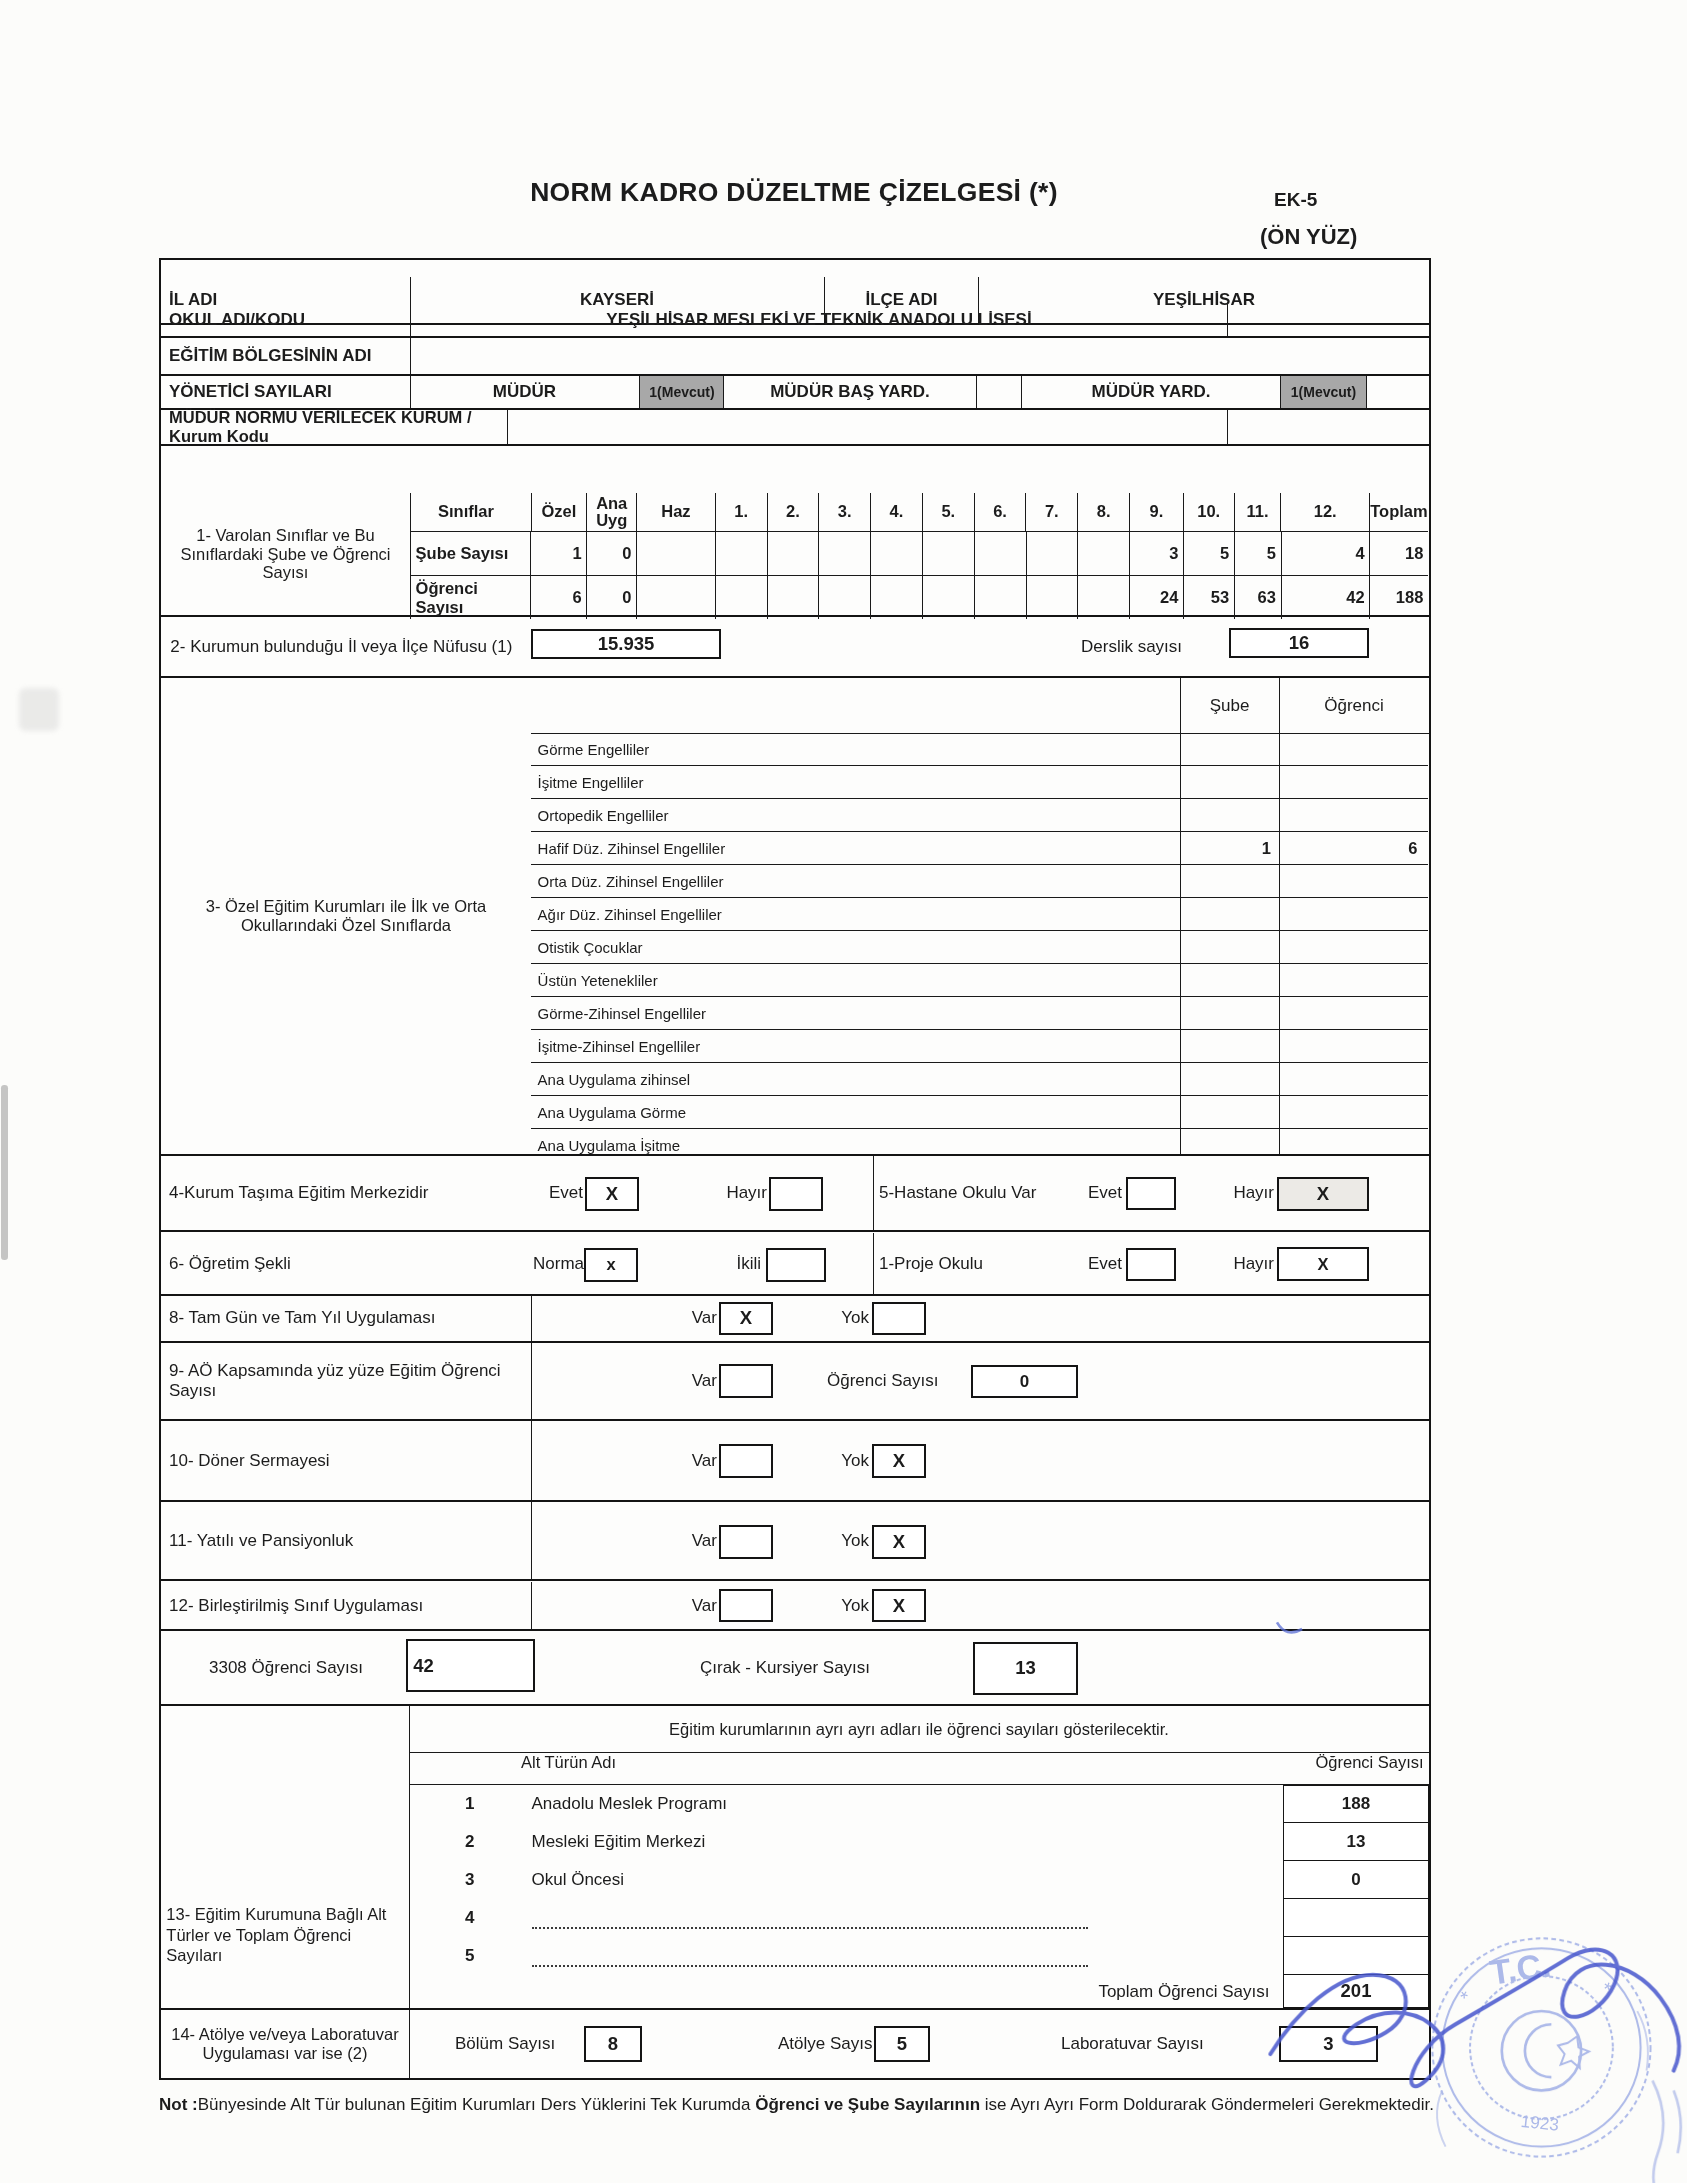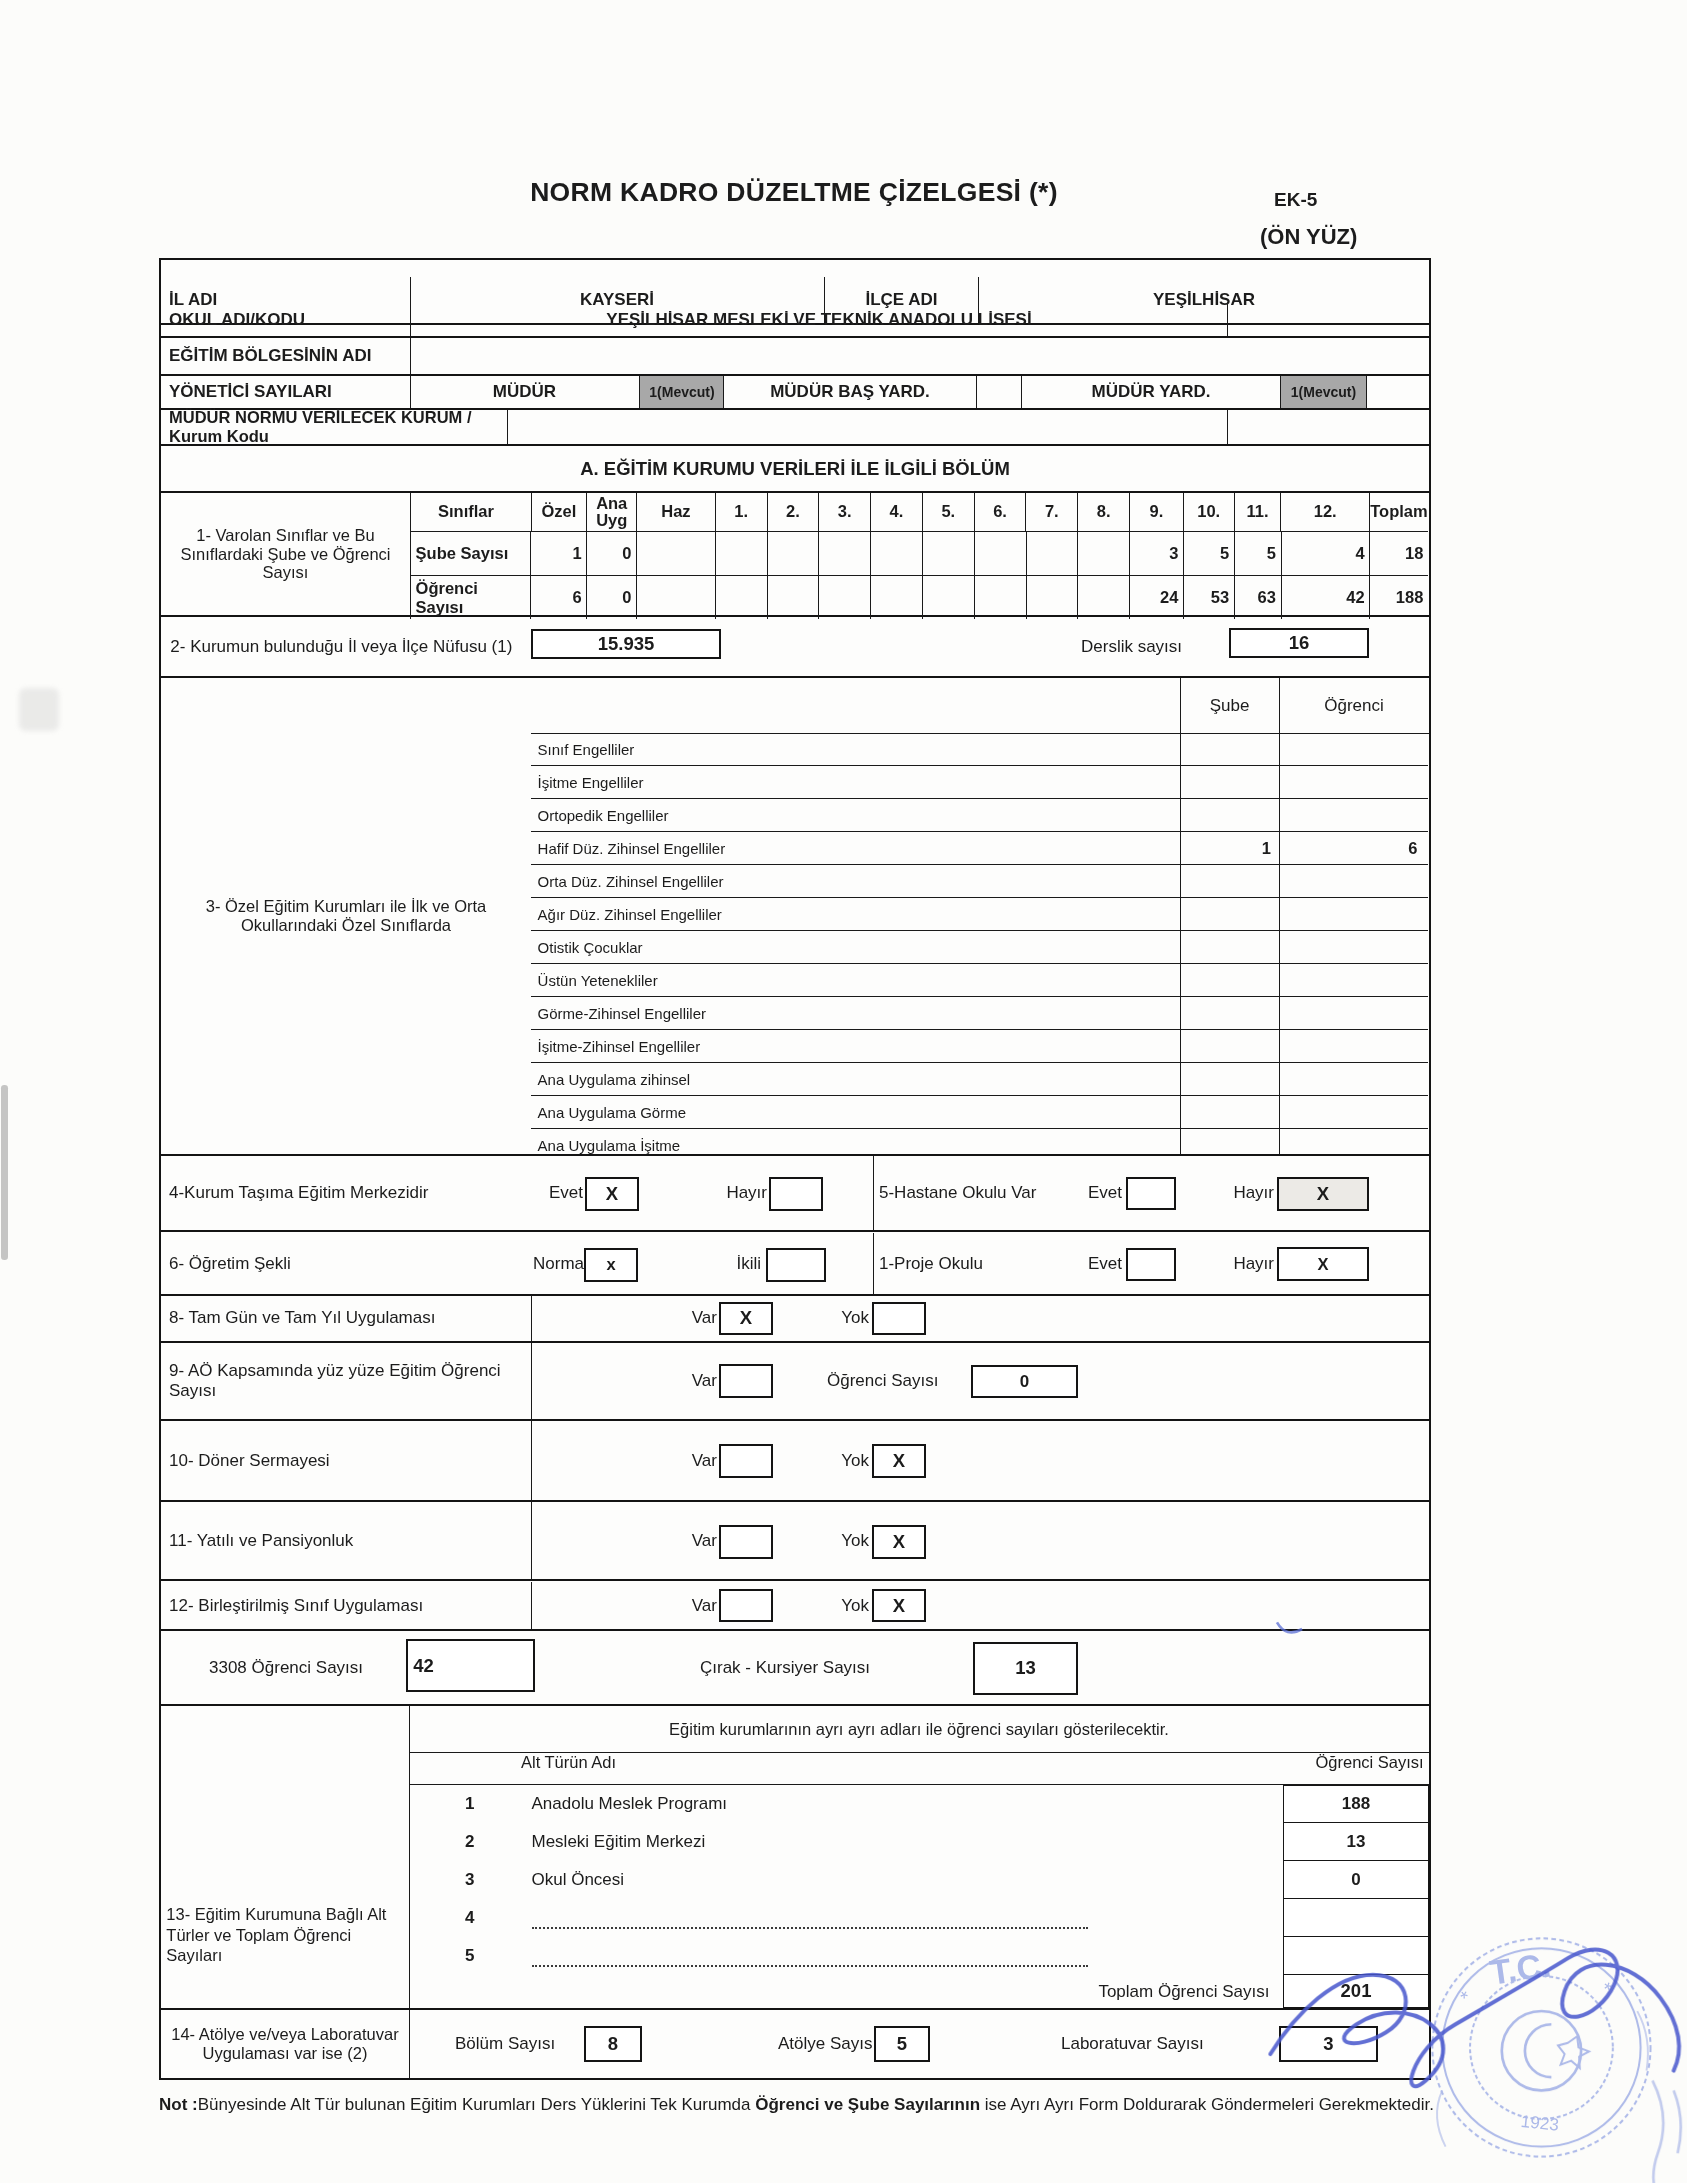--- a/index.html
+++ b/index.html
@@ -112,23 +112,20 @@
       <div class="cell g" style="left:1119px;width:86px">1(Mevcut)</div>
       <div class="cell" style="left:1205px;width:62px"></div>
     </div>
 
     <div class="band" style="top:150px;height:36px">
       <div class="cell first b" style="left:0;width:346px;font-size:16.5px">MÜDÜR NORMU VERİLECEK KURUM / Kurum Kodu</div>
       <div class="cell" style="left:346px;width:720px"></div>
       <div class="cell" style="left:1066px;width:201px"></div>
     </div>
 
-    <div class="band" style="top:187px;height:46px">
-      <div class="cell first c b" style="left:0;width:1268px;font-size:18.5px">A. EĞİTİM KURUMU VERİLERİ İLE İLGİLİ BÖLÜM</div>
-    </div>
 
     <div class="band" style="top:233px;height:124px">
       <div class="cell first c" style="left:0;width:249px;white-space:normal;font-size:16.5px">1- Varolan Sınıflar ve Bu Sınıflardaki Şube ve Öğrenci Sayısı</div>
       <div class="q1grid">
         <div class="q1row q1h">
 
         <span>Sınıflar</span>
             <span>Özel</span>
             <span>Ana Uyg</span>
             <span>Haz</span>
@@ -197,21 +194,21 @@
     <div class="band" style="top:418px;height:478px">
       <div class="cell first c" style="left:0;width:370px;white-space:normal;font-size:16.5px;padding:0 20px">3- Özel Eğitim Kurumları ile İlk ve Orta Okullarındaki Özel Sınıflarda</div>
       <div class="vline" style="left:1019px"></div>
       <div class="vline" style="left:1118px"></div>
       <div class="lab c" style="left:1019px;width:99px;height:55px;justify-content:center;bottom:auto">Şube</div>
       <div class="lab c" style="left:1118px;width:150px;height:55px;justify-content:center;bottom:auto">Öğrenci</div>
       <div class="hline" style="left:370px;right:0;top:55px"></div>
       <div class="q3rows">
 
           <div class="q3row">
-            <div class="nm">Sınıf Engelliler</div>
+            <div class="nm">Görme Engelliler</div>
             <div class="sb"></div>
             <div class="og"></div>
           </div>
 
           <div class="q3row">
             <div class="nm">İşitme Engelliler</div>
             <div class="sb"></div>
             <div class="og"></div>
           </div>
 

